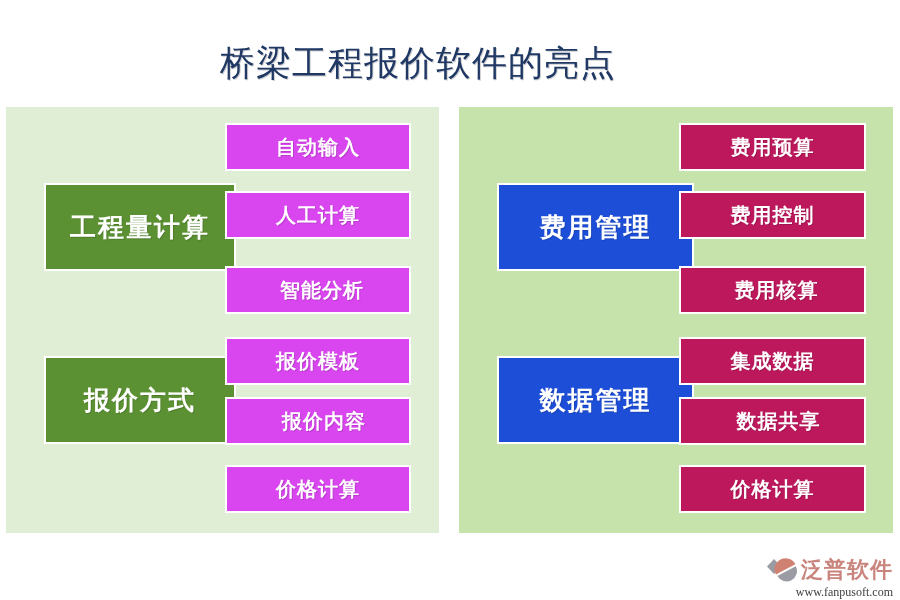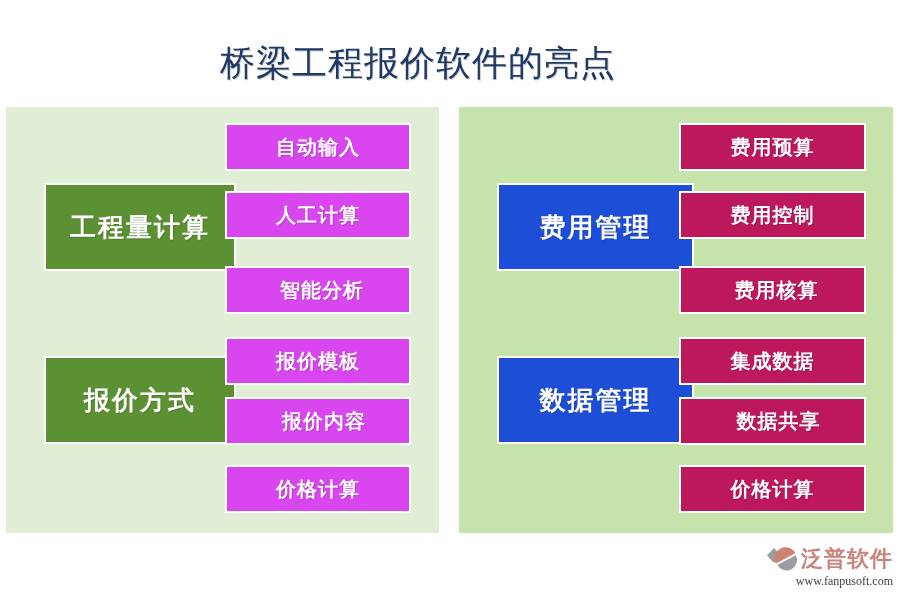--- a/index.html
+++ b/index.html
@@ -37,21 +37,21 @@
   .panel-left .header-box{background:#5b9132;}
   .panel-left .item-box{background:#d946ef;}
   .panel-right .header-box{background:#1d4ed8;}
   .panel-right .item-box{background:#be185d;}
 
   .h1{top:76px;}  .h2{top:249px;}
   .i1{top:16px;}  .i2{top:84px;}  .i3{top:159px;padding-left:8px;}
   .i4{top:230px;} .i5{top:290px;padding-left:12px;} .i6{top:358px;}
 
   .footer{
-    position:absolute;right:7px;bottom:11px;
+    position:absolute;right:7px;bottom:0;
     display:flex;flex-direction:column;align-items:flex-end;
   }
   .brand-row{display:flex;align-items:center;gap:2px;}
   .brand-name{
     font-size:22px;font-weight:bold;color:#c9857d;letter-spacing:1px;
     font-family:"Liberation Sans","DejaVu Sans",sans-serif;
   }
   .brand-url{
     font-size:12px;color:#404040;margin-top:0;
     font-family:"Liberation Serif","DejaVu Serif",serif;

